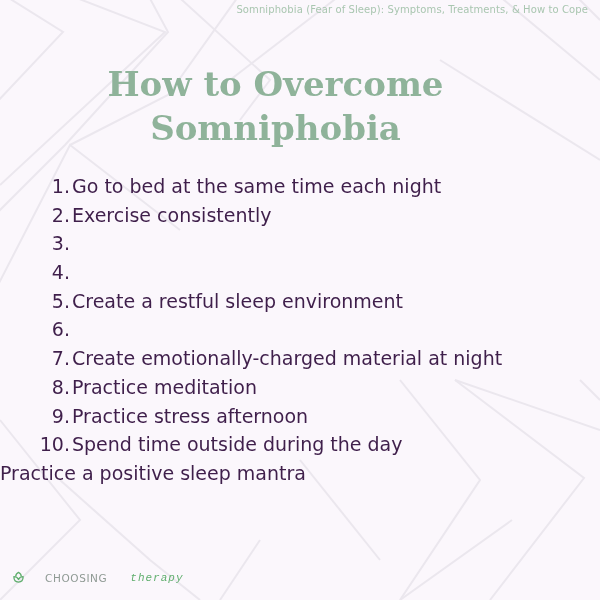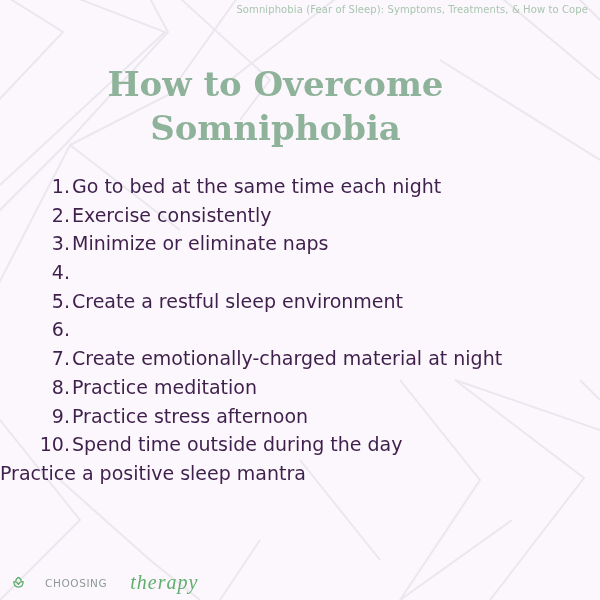--- a/index.html
+++ b/index.html
@@ -36,22 +36,22 @@
   .brand {
     position: absolute; left: 12px; top: 571px; z-index: 1;
     display: flex; align-items: center; gap: 20px;
   }
   .brand-icon { width: 13px; height: 13px; }
   .brand-word {
     font-size: 10.5px; color: #8f9a94; letter-spacing: 0.6px;
     font-family: "DejaVu Sans", sans-serif;
   }
   .brand-script {
-    font-family: Liberation Serif, serif; font-style: italic;
-    font-size: 20px; color: #5fae6d; letter-spacing: 1px; margin-left: 3px;
+    font-family: Liberation Mono, monospace; font-style: italic;
+    font-size: 11px; color: #5fae6d; letter-spacing: 1px; margin-left: 3px;
   }
 </style>
 </head>
 <body>
 
 <svg class="bg-pattern" viewBox="0 0 600 600" xmlns="http://www.w3.org/2000/svg">
   <g fill="none" stroke="#ebe7ee" stroke-width="2">
     <polyline points="-20,-20 63,32 -20,120"></polyline>
     <polyline points="30,-20 165,32 0,185"></polyline>
     <polyline points="140,-20 168,32 65,145 -20,230"></polyline>
@@ -85,21 +85,20 @@
   <li class="tip">
       <span class="tip-num">1.</span>
       <span class="tip-text">Go to bed at the same time each night</span>
     </li>
   <li class="tip">
       <span class="tip-num">2.</span>
       <span class="tip-text">Exercise consistently</span>
     </li>
   <li class="tip">
       <span class="tip-num">3.</span>
-      <span class="tip-text">Minimize or eliminate naps</span>
     </li>
   <li class="tip">
       <span class="tip-num">4.</span>
     </li>
   <li class="tip">
       <span class="tip-num">5.</span>
       <span class="tip-text">Create a restful sleep environment</span>
     </li>
   <li class="tip">
       <span class="tip-num">6.</span>

